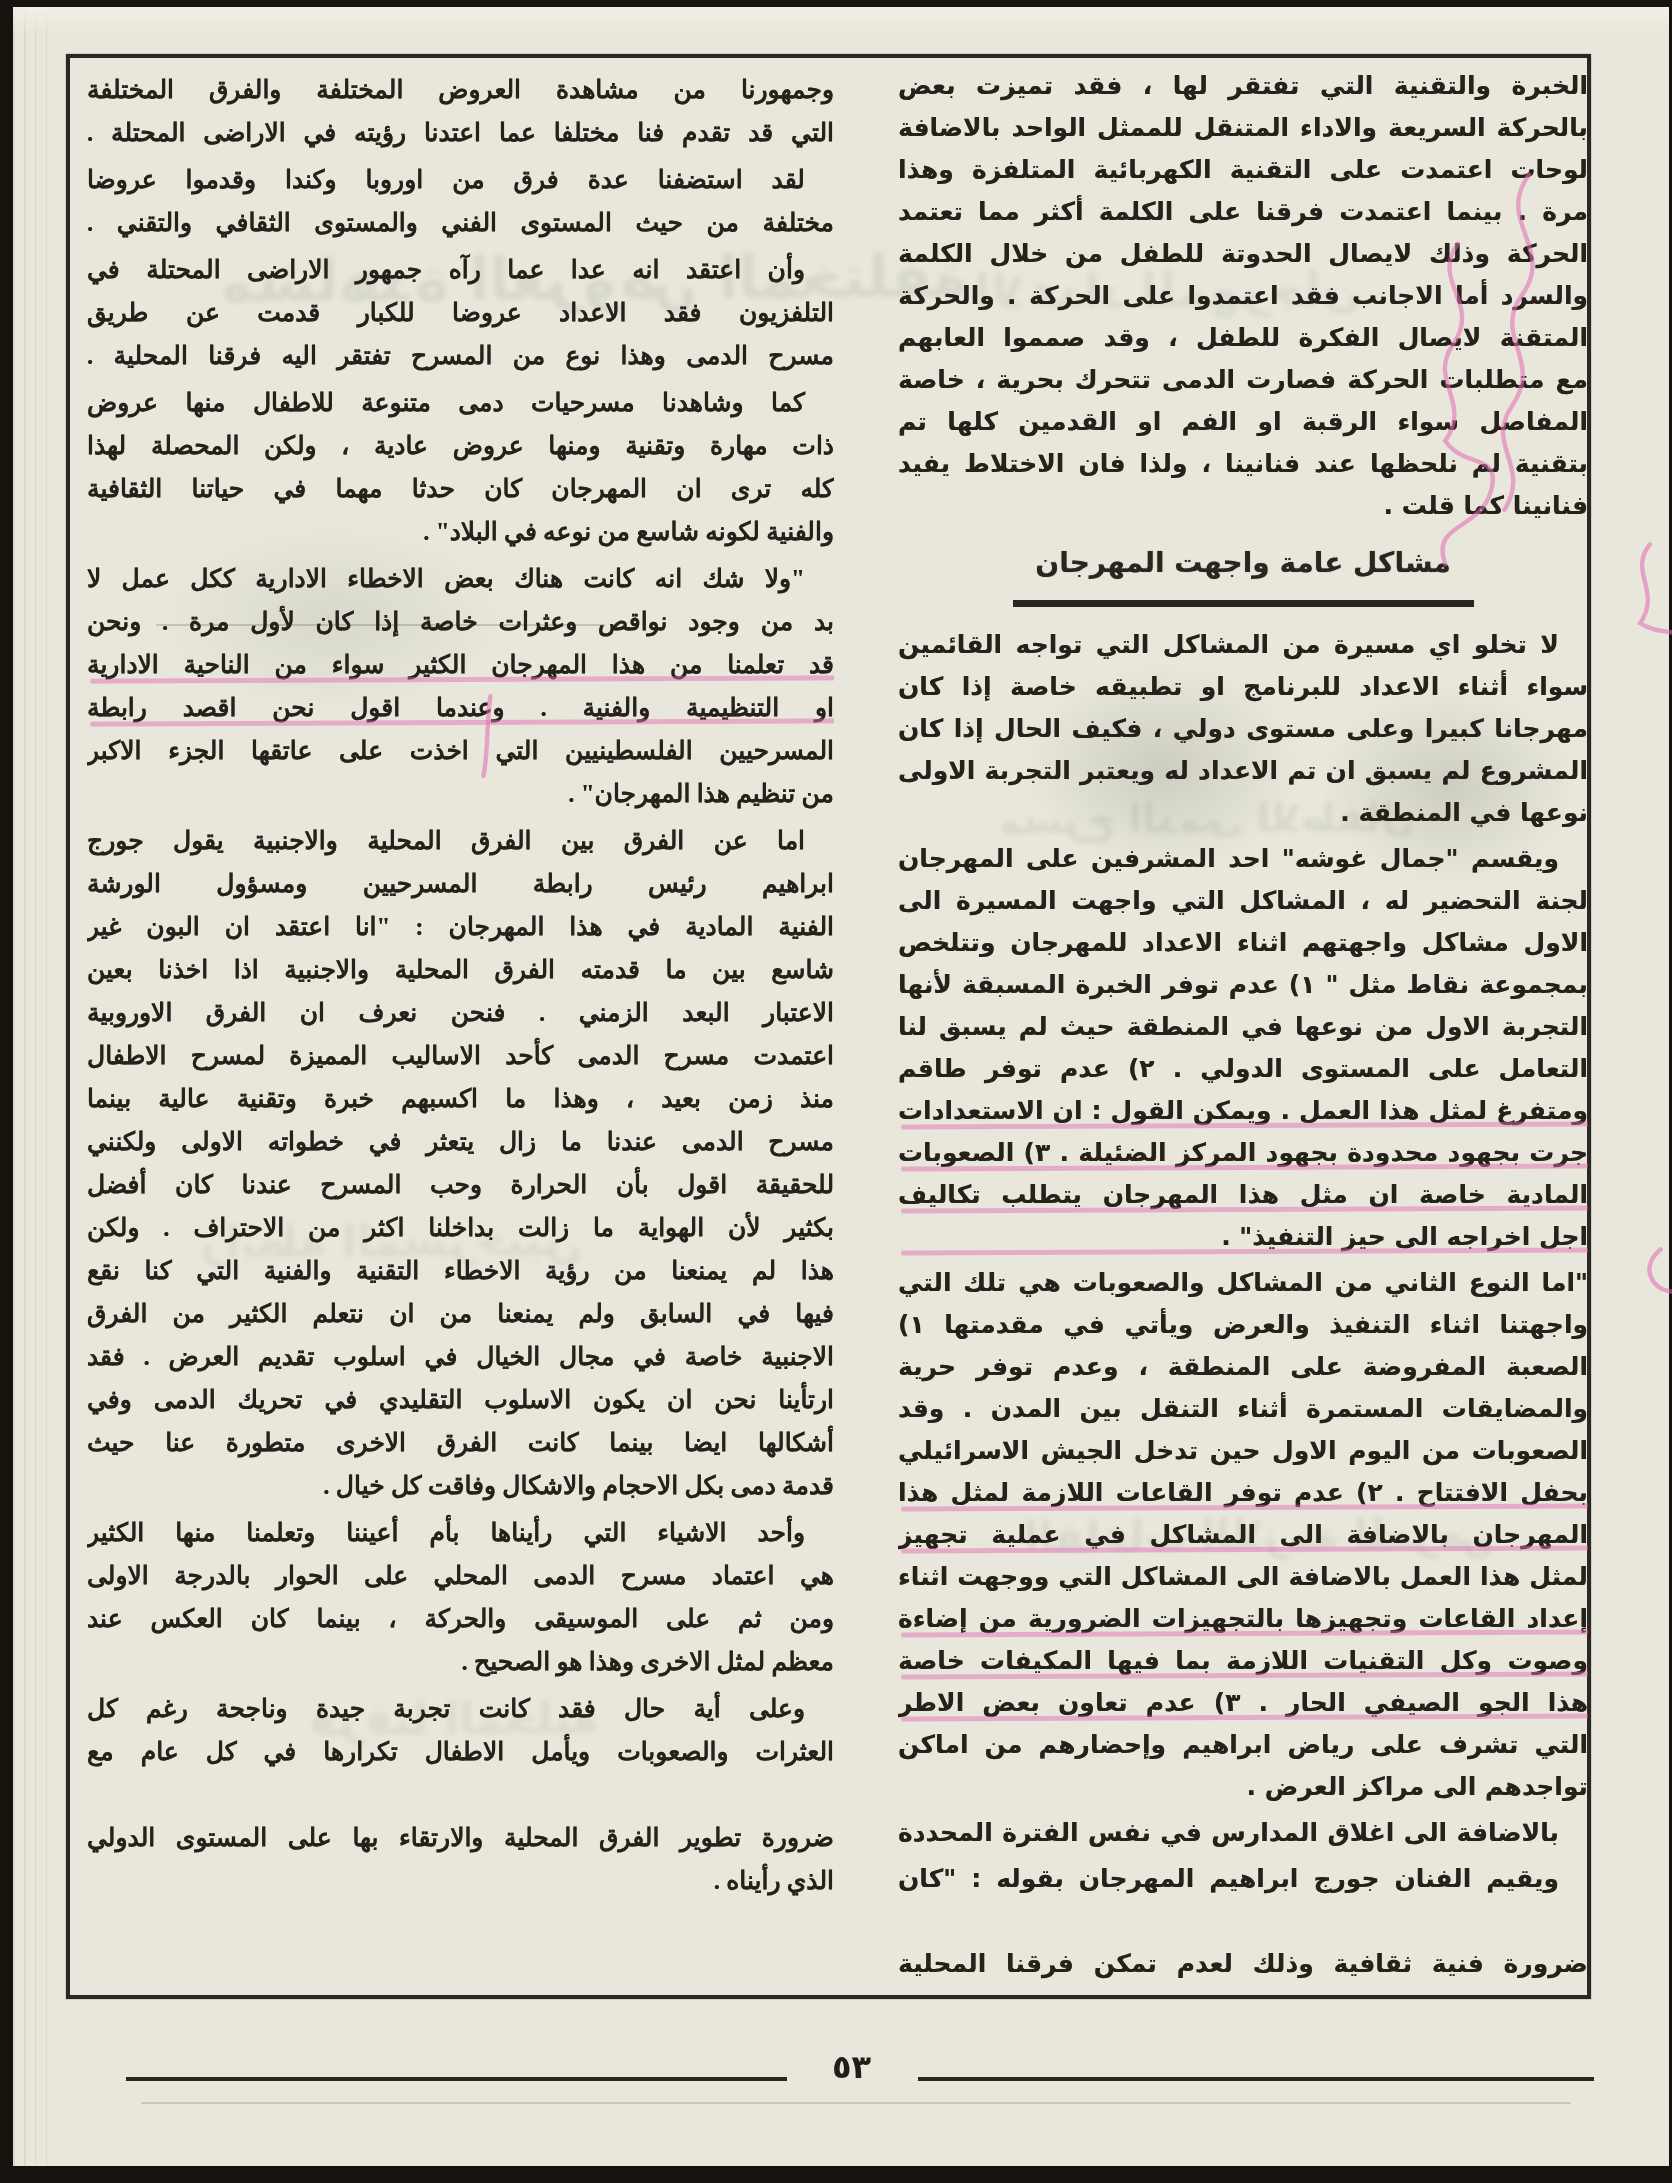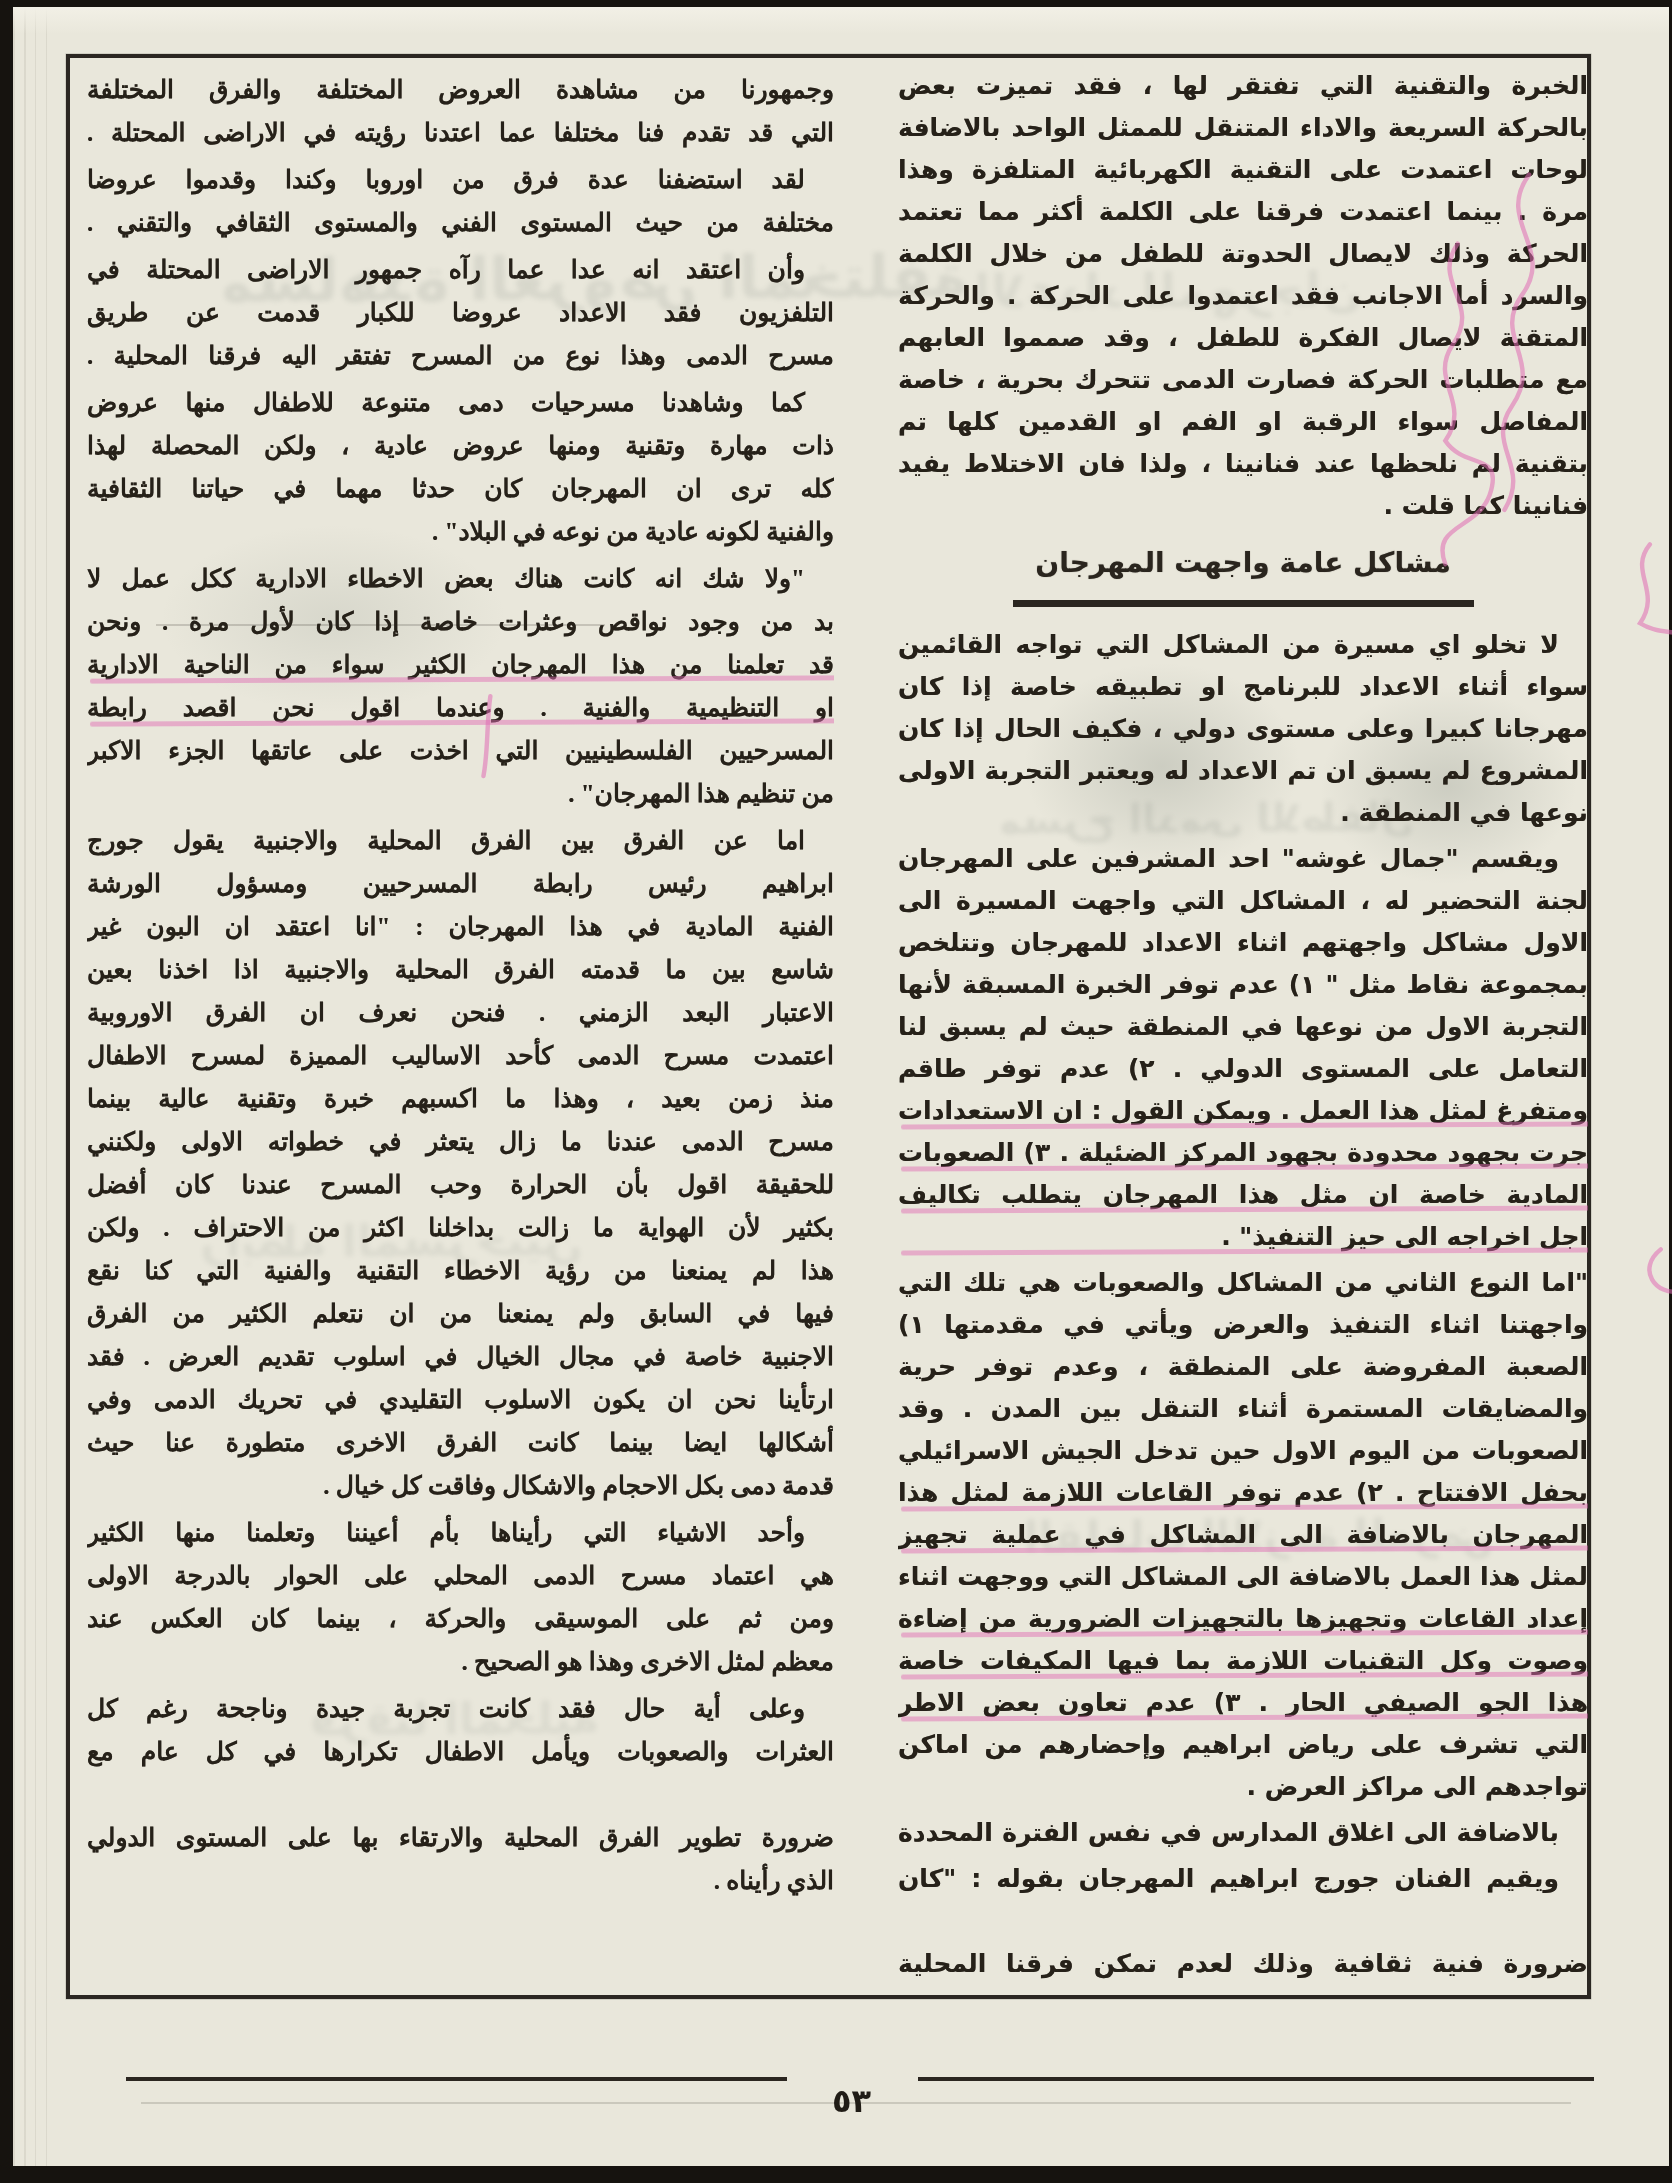--- a/index.html
+++ b/index.html
@@ -59,21 +59,21 @@
                text-shadow:0 0 1px rgba(42,37,30,.5);}
   .heading .hbar{width:461px;height:7px;background:#2b2620;margin:15px auto 0 auto;
                  box-shadow:0 11px 0 -4px rgba(43,38,32,.15);}
   
   .footer-rule{position:absolute;height:4px;background:#2b2620;top:2070px;}
   .rule-left{left:113px;width:661px;}
   .rule-right{left:905px;width:676px;}
   .rule-echo{position:absolute;height:2px;background:rgba(43,38,32,.16);top:2095px;
              left:128px;width:1430px;}
   .page-number{position:absolute;left:782px;top:2041px;width:113px;text-align:center;
-               font-size:32px;font-weight:700;color:#201c16;direction:rtl;margin-top:34px;}
+               font-size:32px;font-weight:700;color:#201c16;direction:rtl;}
   
   .scribbles{position:absolute;left:0;top:0;width:1673px;height:2183px;pointer-events:none;}
   .thin-gray{position:absolute;left:143px;top:617px;width:449px;height:1.5px;
              background:rgba(40,36,30,.18);}
 </style>
 </head>
 <body>
 
 <div class="stage">
   <div class="paper">
@@ -166,21 +166,21 @@
         </div>
         <div class="para">
           <div class="line j first">وأن اعتقد انه عدا عما رآه جمهور الاراضى المحتلة في</div>
           <div class="line j">التلفزيون فقد الاعداد عروضا للكبار قدمت عن طريق</div>
           <div class="line j">مسرح الدمى وهذا نوع من المسرح تفتقر اليه فرقنا المحلية .</div>
         </div>
         <div class="para">
           <div class="line j first">كما وشاهدنا مسرحيات دمى متنوعة للاطفال منها عروض</div>
           <div class="line j">ذات مهارة وتقنية ومنها عروض عادية ، ولكن المحصلة لهذا</div>
           <div class="line j">كله ترى ان المهرجان كان حدثا مهما في حياتنا الثقافية</div>
-          <div class="line">والفنية لكونه عادية من نوعه في البلاد" .</div>
+          <div class="line">والفنية لكونه شاسع من نوعه في البلاد" .</div>
         </div>
         <div class="para">
           <div class="line j first">"ولا شك انه كانت هناك بعض الاخطاء الادارية ككل عمل لا</div>
           <div class="line j">بد من وجود نواقص وعثرات خاصة إذا كان لأول مرة . ونحن</div>
           <div class="line j pink">قد تعلمنا من هذا المهرجان الكثير سواء من الناحية الادارية<i class="pk"></i></div>
           <div class="line j pink">او التنظيمية والفنية . وعندما اقول نحن اقصد رابطة<i class="pk"></i></div>
           <div class="line j">المسرحيين الفلسطينيين التي اخذت على عاتقها الجزء الاكبر</div>
           <div class="line">من تنظيم هذا المهرجان" .</div>
         </div>
         <div class="para">

